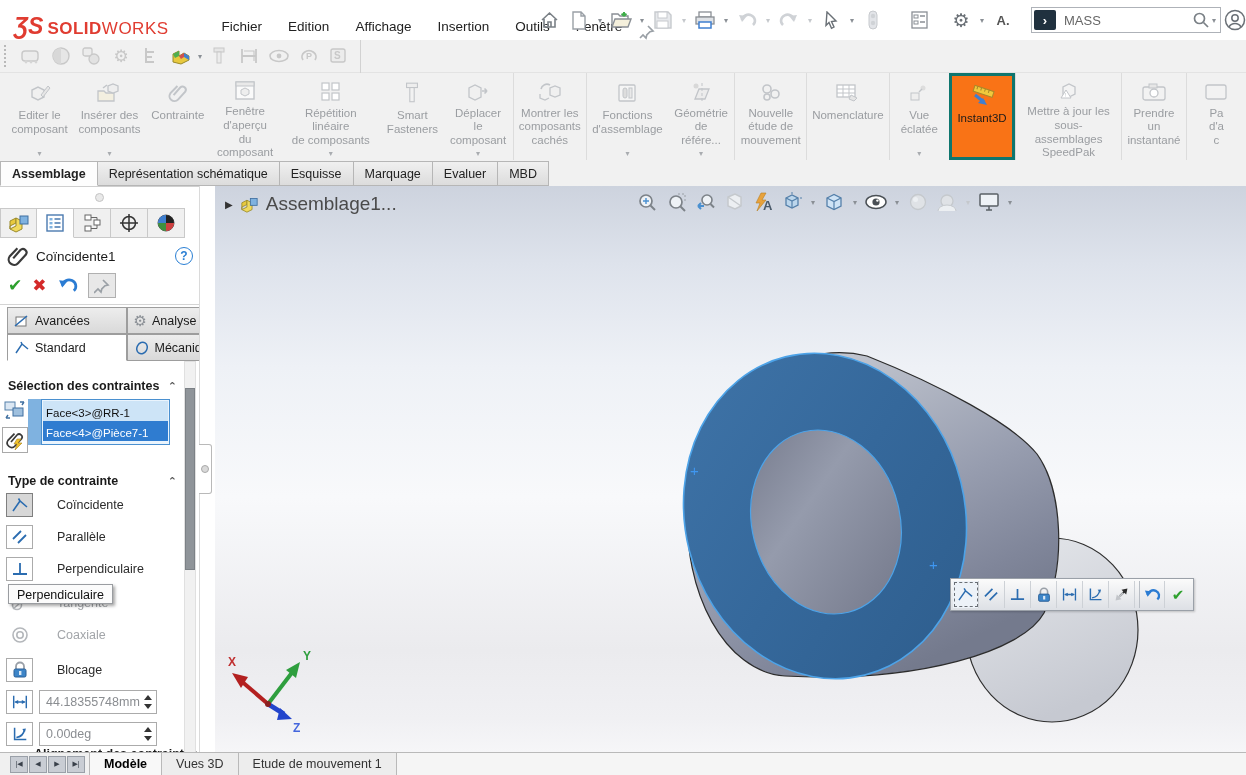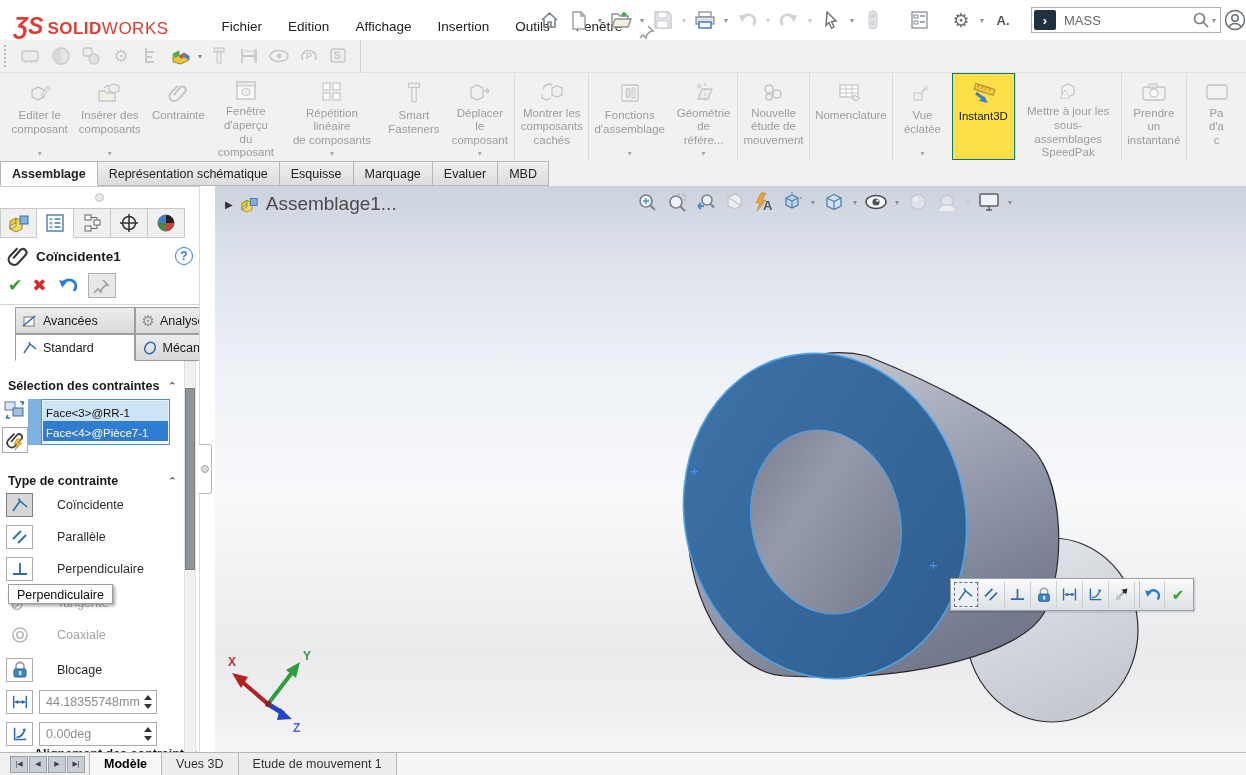--- a/index.html
+++ b/index.html
@@ -29,41 +29,41 @@
   .drag-dots{width:5px;height:24px;margin:0 8px 0 3px;background-image:radial-gradient(#b9b9b9 1px,transparent 1.2px);background-size:4px 4px}
   .t2i{width:30px;height:26px;display:flex;align-items:center;justify-content:center}
   .t2sep{width:1px;height:33px;background:#d2d2d2;margin-left:6px}
   
   #ribbon{left:0;top:73px;width:1246px;height:87px;background:#f1f1f1;display:flex;align-items:stretch;padding-left:6px;overflow:hidden}
   .rbtn{display:flex;flex-direction:column;align-items:center;padding:7px 7px 12px;color:#9a9da1;font-size:11.5px;line-height:1.2;text-align:center;position:relative;min-width:60px}
   .rbtn .rlabel{white-space:pre-line;margin-top:3px}
   .rbtn .ricon{height:26px;display:flex;align-items:center;justify-content:center}
   .rbtn .rdd{position:absolute;bottom:1px;left:50%;transform:translateX(-50%);font-size:8px;color:#a9acb0}
   .rbtn.sep{border-left:1px solid #dcdcdc}
-  .rbtn.active{background:#fde047;border:1px solid #0f766e;color:#1a1a1a}
+  .rbtn.active{background:#f97316;border:3px solid #0f766e;color:#1a1a1a}
   
   #cmdtabs{left:0;top:160px;width:1246px;height:26px;background:#f1f1f1;display:flex;align-items:flex-end}
   .ctab{height:25px;display:flex;align-items:center;padding:0 11px;font-size:12.5px;background:linear-gradient(#f0f0f0,#dcdcdc);border:1px solid #b6b6b6;border-left:none;color:#222;cursor:default}
   .ctab:first-child{border-left:1px solid #b6b6b6}
   .ctab.active{background:#fdfdfd;font-weight:700;border-bottom:1px solid #fdfdfd}
   
   #panel{left:0;top:186px;width:199px;height:566px;background:#fff;border-top:1px solid #cfcfcf}
   .resize-dot{position:absolute;left:95px;top:6px;width:9px;height:9px;border-radius:50%;background:#e9e9e9;border:1px solid #c4c4c4}
   .pm-tabs{position:absolute;left:0;top:21px;height:30px;display:flex}
   .pmtab{width:37px;height:30px;display:flex;align-items:center;justify-content:center;background:#f0f0f0;border:1px solid #c9c9c9;border-left:none}
   .pmtab:first-child{border-left:1px solid #c9c9c9}
   .pmtab.active{background:#fff;border-bottom:1px solid #fff}
   .pm-head{position:absolute;left:6px;top:57px;width:187px;display:flex;align-items:center}
-  .pm-title{font-size:13.5px;font-weight:700;color:#1a1a1a;margin-left:6px}
+  .pm-title{font-size:13.5px;font-weight:400;color:#1a1a1a;margin-left:6px}
   .help{margin-left:auto;width:18px;height:18px;border:1.5px solid #2a7fd4;border-radius:50%;color:#2a7fd4;font-weight:700;font-size:12px;display:flex;align-items:center;justify-content:center}
   .pm-actions{position:absolute;left:8px;top:86px;display:flex;align-items:center;gap:10px}
   .okx{font-size:17px;font-weight:700}
   .pinbox{width:28px;height:25px;border:1px solid #b0b0b0;background:#e8e8e8;display:flex;align-items:center;justify-content:center}
   .pm-div{position:absolute;left:0;top:117px;width:199px;height:1px;background:#d4d4d4}
-  .mtab-row{position:absolute;left:15px;display:flex;width:239px}
+  .mtab-row{position:absolute;left:7px;display:flex;width:239px}
   .mtab{height:27px;flex:1;display:flex;align-items:center;gap:5px;padding:0 6px;background:linear-gradient(#ededed,#d9d9d9);border:1px solid #9d9d9d;font-size:12.5px;color:#1a1a1a}
   .mtab.active{background:#fff;border-bottom:1px solid #fff}
   .sec-head{position:absolute;left:8px;width:183px;display:flex;align-items:center;font-weight:700;font-size:12.5px;color:#1a1a1a}
   .chev{margin-left:auto;margin-right:14px;color:#555;font-size:11px}
   .selbox{position:absolute;left:41px;top:212px;width:129px;height:46px;border:1px solid #4a90d0;background:#eaf4fd;padding:1px}
   .selrow{height:20px;line-height:20px;padding:2px 3px;font-size:11.5px;background:#cde4f7;color:#111;white-space:nowrap;overflow:hidden}
   .selrow.selected{background:#2f7cd0;color:#fff}
   .selstrip{position:absolute;left:28px;top:212px;width:13px;height:46px;background:#7fb2e0}
   .selicon1{position:absolute;left:3px;top:212px}
   .selicon2{position:absolute;left:2px;top:240px;width:26px;height:26px;border:1px solid #a9a9a9;background:#fff;display:flex;align-items:center;justify-content:center}

